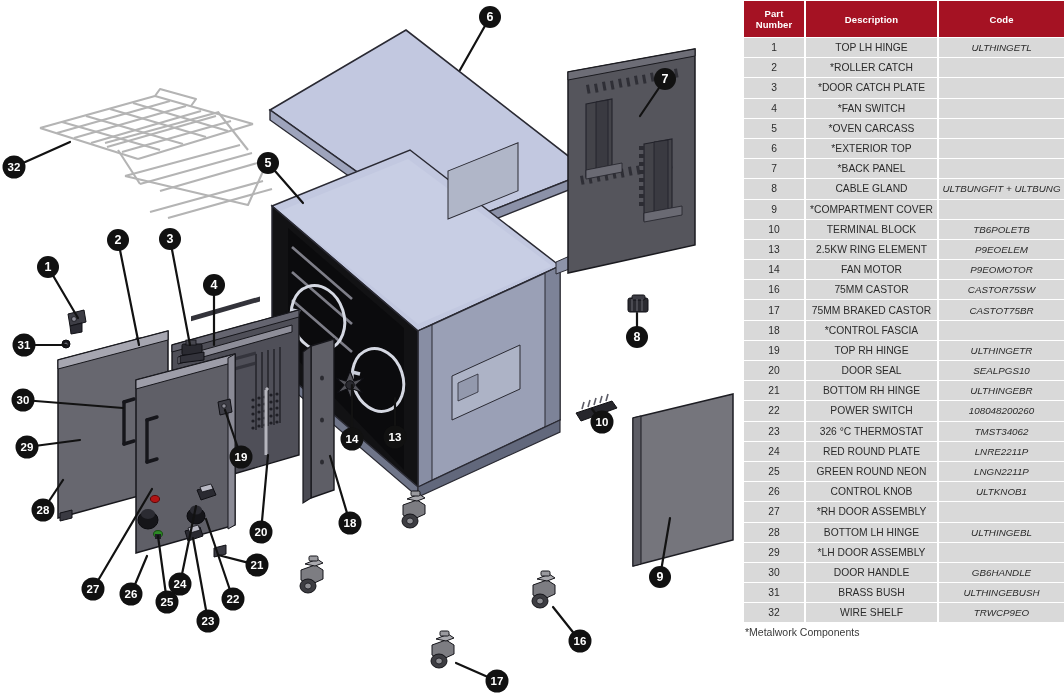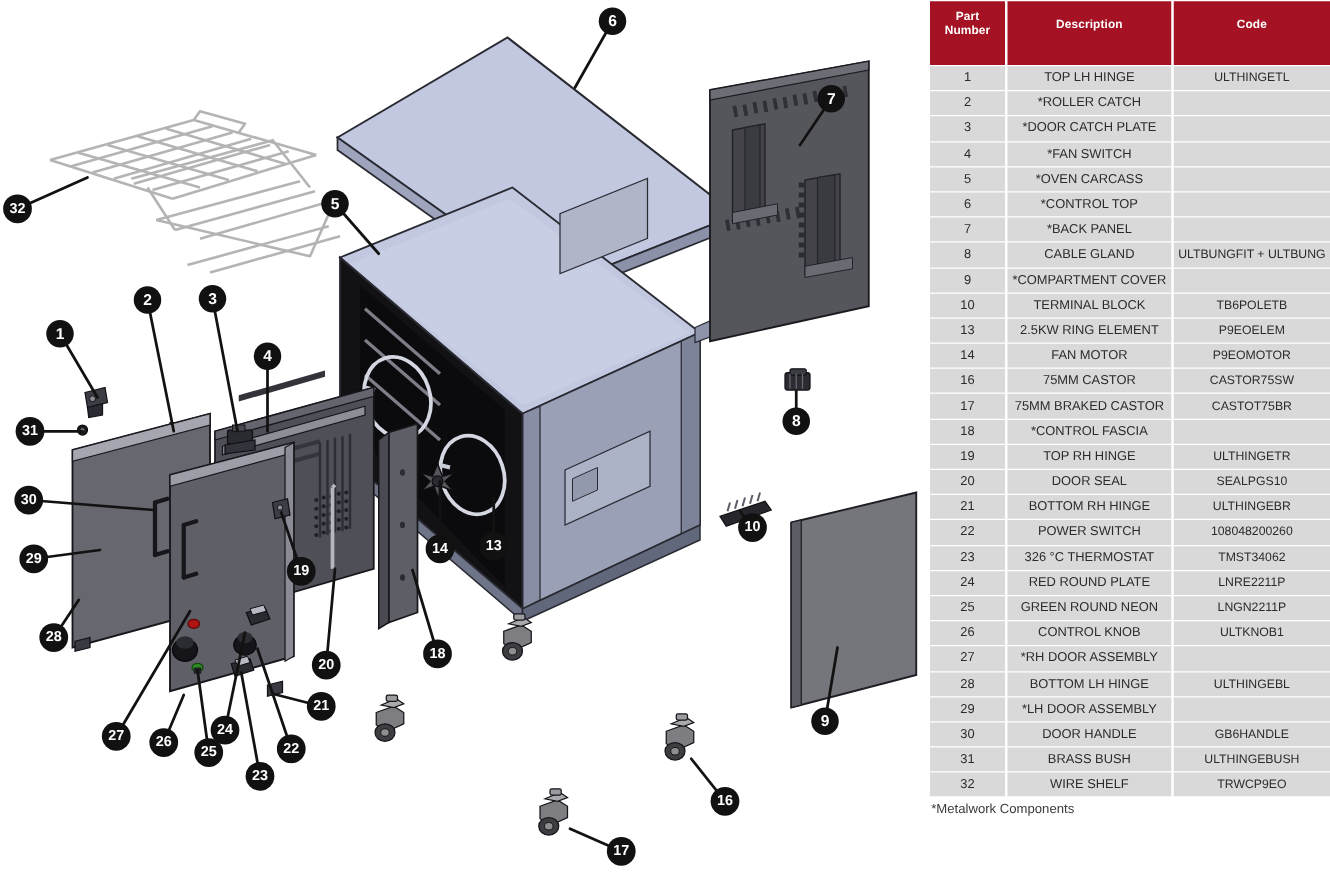--- a/index.html
+++ b/index.html
@@ -19,32 +19,32 @@
     position:absolute;left:742px;top:0;width:322px;height:700px;
     background:#fff;
   }
   table.parts{
     border-collapse:separate;border-spacing:2px 1px;
     width:322px;table-layout:fixed;
   }
   table.parts th{
     background:#a51223;color:#ffffff;
     font-size:9.5px;font-weight:bold;
-    padding:7px 2px 22px;text-align:center;
+    padding:7px 2px 7px;text-align:center;
     letter-spacing:.1px;
     border:0;
   }
   table.parts td{
     background:#d9d9d9;color:#2b2b2b;
     font-size:10.3px;text-align:center;
     padding:4.1px 1px;
     white-space:nowrap;overflow:hidden;
     border:0;
   }
-  table.parts td.code{font-size:9.8px;}
+  table.parts td.code{font-size:9.8px;font-style:italic;}
   col.c-num{width:60px;}
   col.c-desc{width:131px;}
   col.c-code{width:125px;}
   .footnote{
     font-size:10.5px;color:#3a3a3a;
     padding:3px 0 0 3px;font-weight:normal;
   }
   .bubble-txt{font-family:"Liberation Sans",sans-serif;font-weight:bold;fill:#fff;}
 </style>
 </head>
@@ -582,21 +582,21 @@
             <td>*FAN SWITCH</td>
             <td class="code"></td>
           </tr>
           <tr>
             <td>5</td>
             <td>*OVEN CARCASS</td>
             <td class="code"></td>
           </tr>
           <tr>
             <td>6</td>
-            <td>*CONTROL TOP</td>
+            <td>*EXTERIOR TOP</td>
             <td class="code"></td>
           </tr>
           <tr>
             <td>7</td>
             <td>*BACK PANEL</td>
             <td class="code"></td>
           </tr>
           <tr>
             <td>8</td>
             <td>CABLE GLAND</td>

